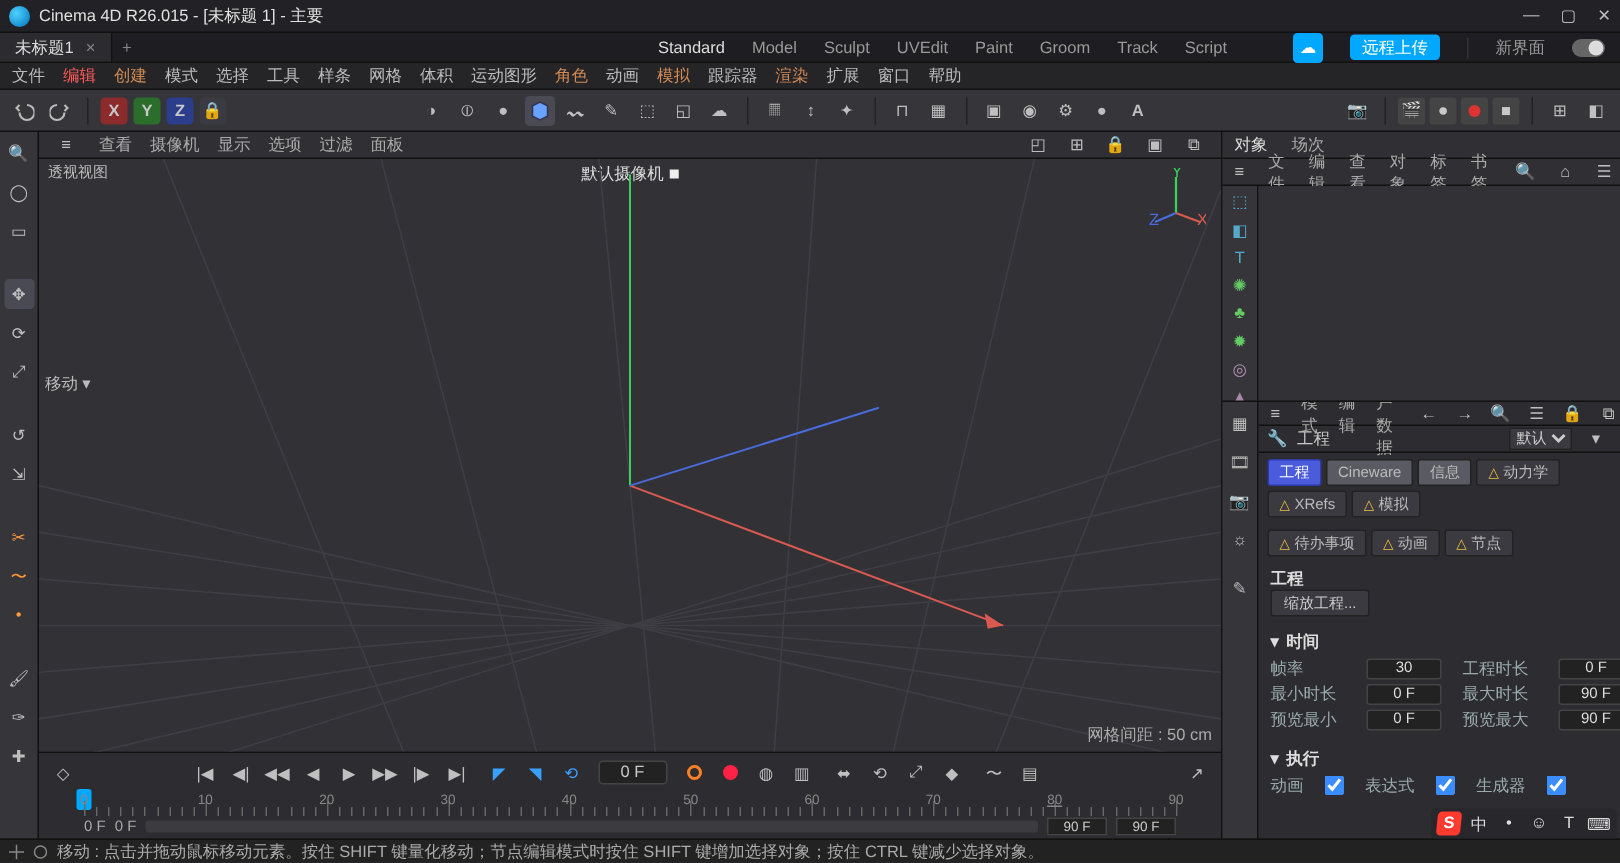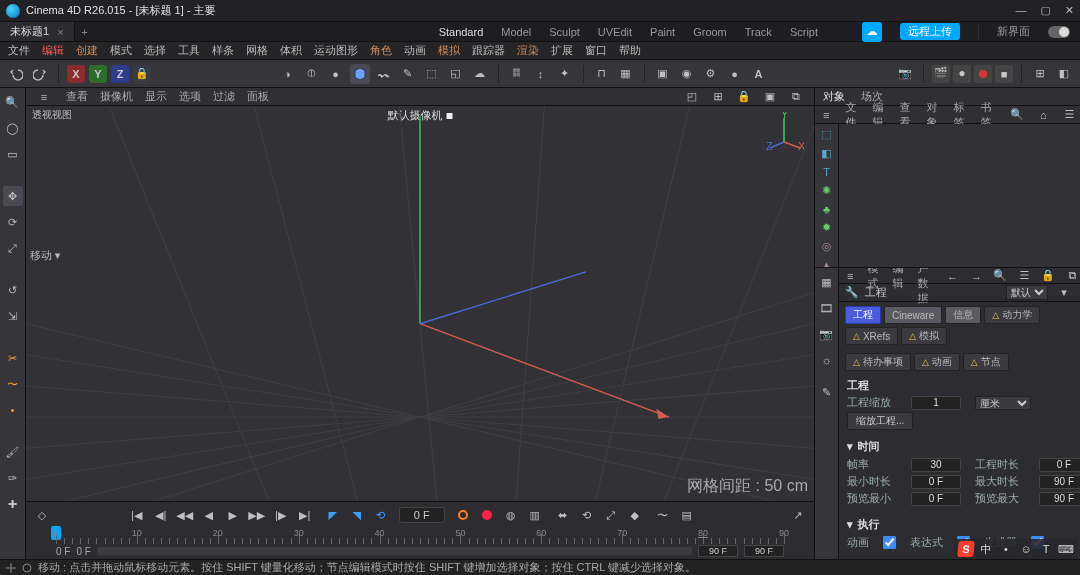--- a/index.html
+++ b/index.html
@@ -50,21 +50,21 @@
 .ltb .gap { height: 10px; }
 
 
 .center { flex: 1; display: flex; flex-direction: column; }
 .view-tabs { height: 18px; background: #303034; border-bottom: 1px solid #111; display: flex; align-items: center; gap: 12px; padding: 0 8px; color: #aaa; }
 .view-tabs .right-icons { margin-left: auto; display: flex; gap: 6px; }
 .viewport { position: relative; flex: 1; overflow: hidden; background: #313136; }
 .vp-label { position: absolute; top: 2px; left: 6px; color: #bbb; font-size: 10px; }
 .cam-label { position: absolute; top: 2px; left: 50%; transform: translateX(-50%); color: #ddd; font-size: 10px; display: flex; align-items: center; gap: 4px; }
 .cam-label .dot { width: 6px; height: 6px; background: #eee; display: inline-block; }
-.vp-status { position: absolute; right: 6px; bottom: 4px; color: #aaa; font-size: 16px; }
+.vp-status { position: absolute; right: 6px; bottom: 4px; color: #aaa; font-size: 11px; }
 .grid-svg { position: absolute; inset: 0; }
 .mini-axis { position: absolute; top: 6px; right: 10px; width: 40px; height: 40px; }
 .move-label { position: absolute; top: 142px; left: 4px; font-size: 10px; color: #bbb; }
 
 
 .timeline { height: 58px; background: #2d2d31; border-top: 1px solid #111; display: flex; flex-direction: column; }
 .tl-row1 { height: 26px; display: flex; align-items: center; padding: 0 6px; gap: 4px; }
 .tl-row1 .frame-disp { background: #222; border: 1px solid #444; border-radius: 3px; padding: 0 14px; height: 16px; display: flex; align-items: center; }
 .tl-row1 .orange .circ { width: 10px; height: 10px; border: 2px solid #ff7f27; border-radius: 50%; display: inline-block; }
 .tl-row1 .rec .circ { width: 10px; height: 10px; background: #ff2244; border-radius: 50%; display: inline-block; }
@@ -555,26 +555,20 @@
             <span class="chip"><span class="y">△</span>模拟</span>
           </div>
         <div class="btn-row" id="catrow2">
             <span class="chip"><span class="y">△</span>待办事项</span>
             <span class="chip"><span class="y">△</span>动画</span>
             <span class="chip"><span class="y">△</span>节点</span>
           </div>
 
         <div class="sect">
           <div style="font-weight:bold;color:#ddd">工程</div>
-          <div class="kv">
-            <span class="lab">工程缩放</span>
-            <input type="text" value="1" style="">
-            <select><option>厘米</option></select>
-            <span></span>
-          </div>
           <button style="background:#3a3a40;border:1px solid #222;color:#ccc;padding:1px 8px;border-radius:2px;font-size:10px">缩放工程...</button>
         </div>
 
         <div class="sect">
           <div class="sect-h">
               <span>▾</span>
               <span>时间</span>
             </div>
           <div class="kv">
             <span class="lab">帧率</span>

